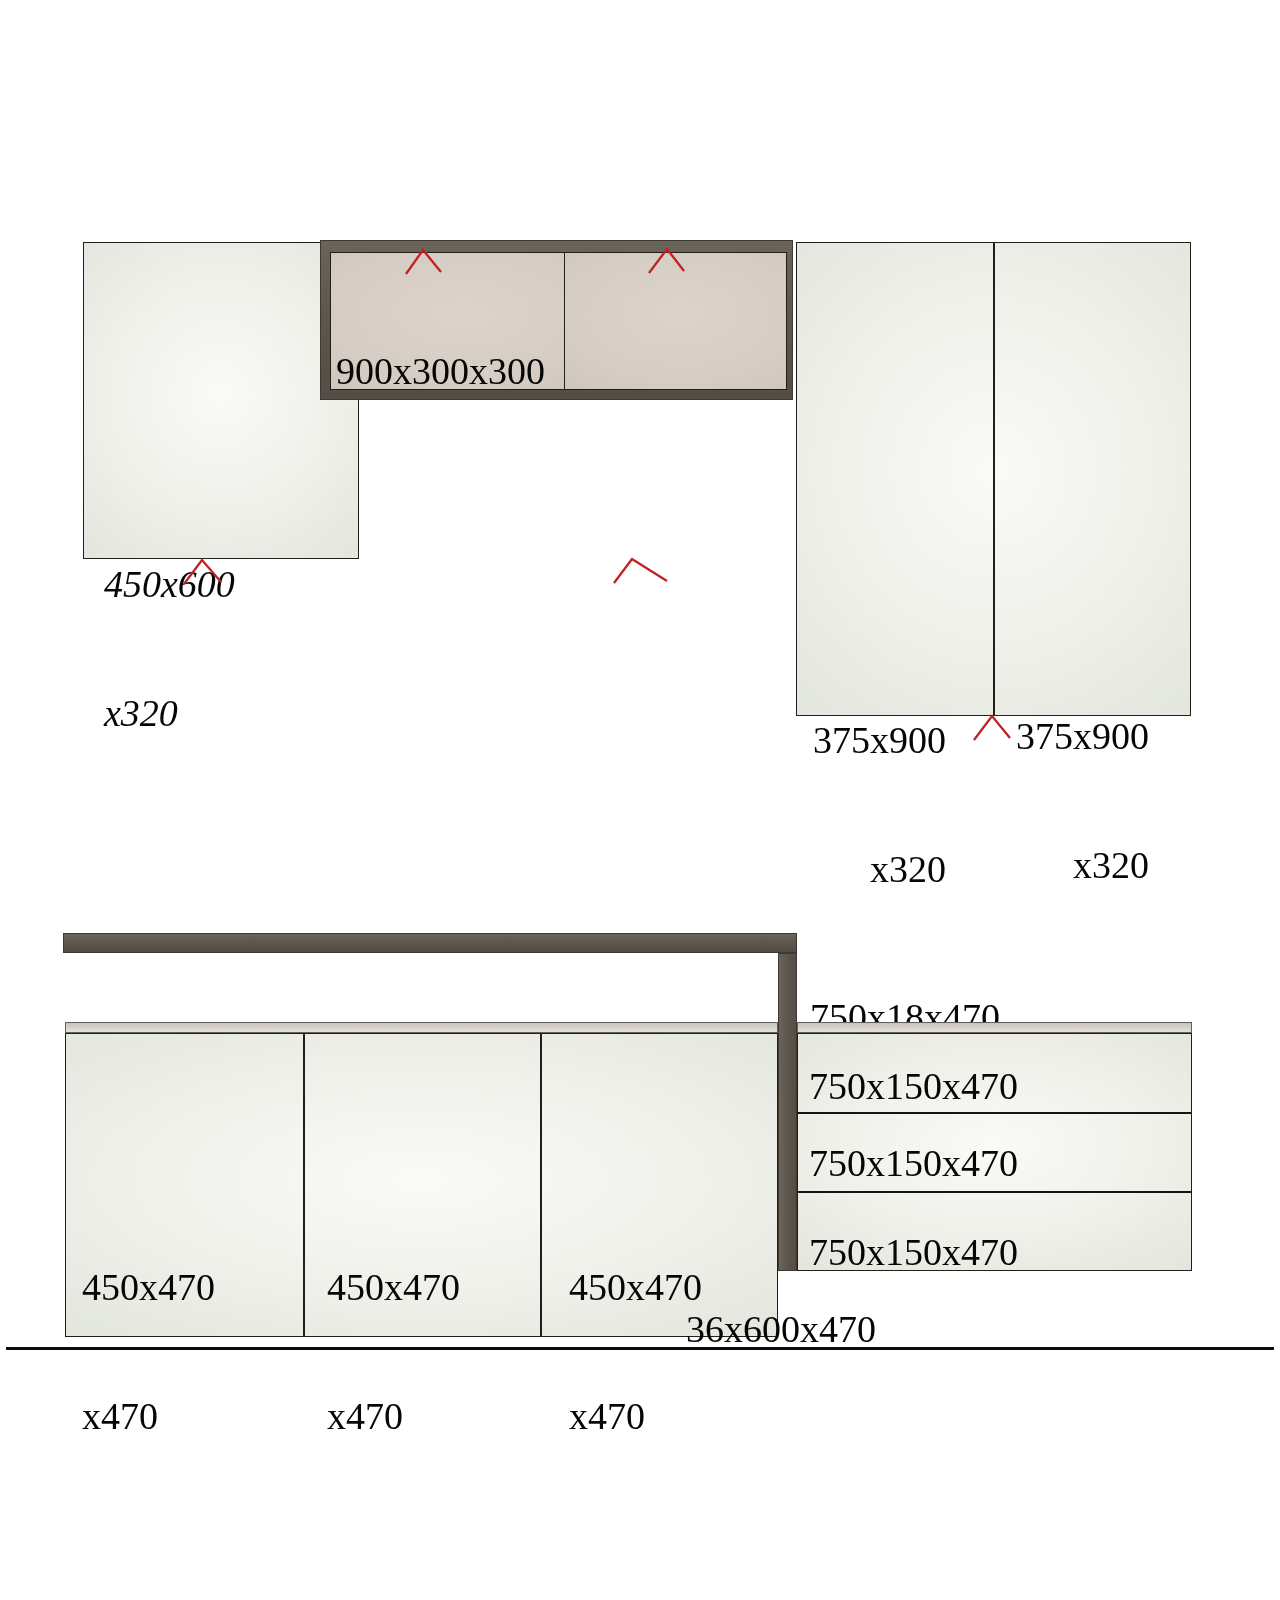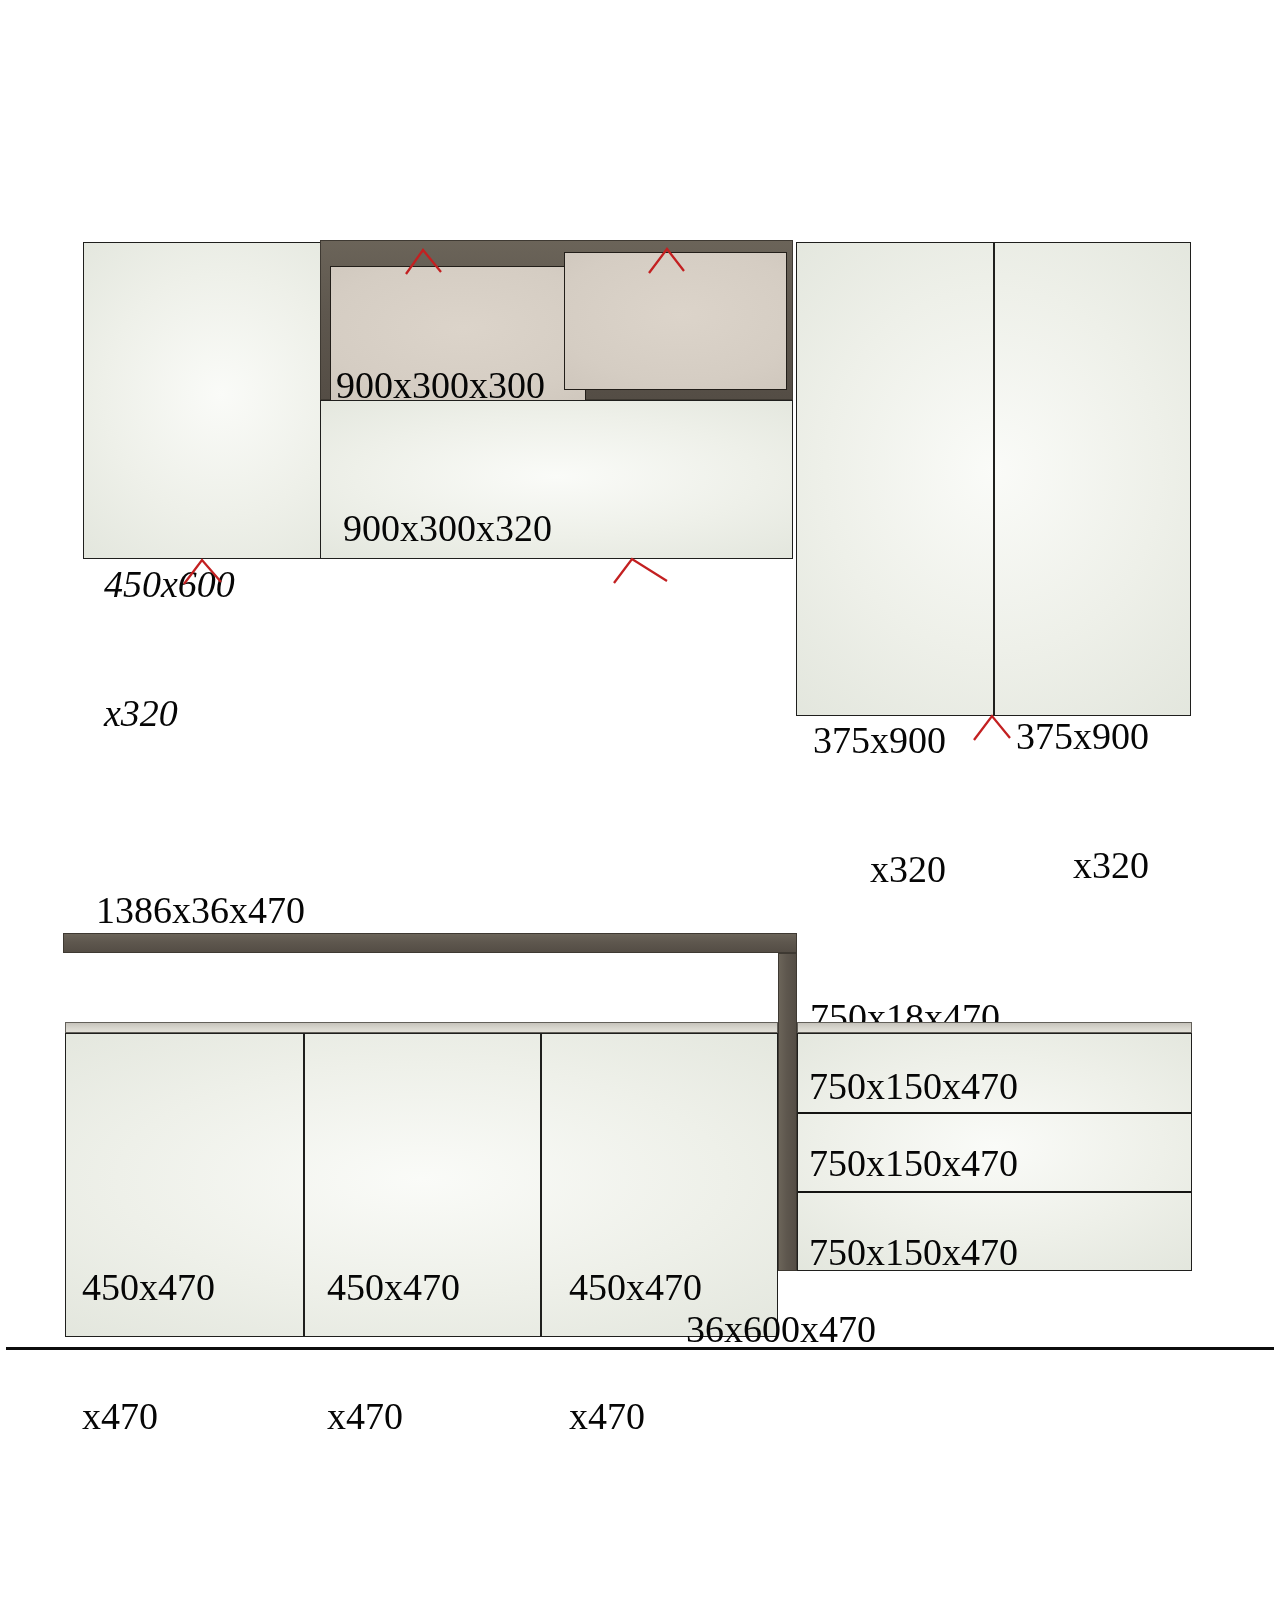--- a/index.html
+++ b/index.html
@@ -53,43 +53,39 @@
 <div id="canvas">
 
   <div class="abs panel-light" style="left:83px; top:242px; width:276px; height:317px;font-style:italic;">
     <div class="dim-label" style="left:20px; top:234px;">
       <div>450x600</div>
       <div>x320</div>
     </div>
   </div>
 
   <div class="abs bar-dark" style="left:320px; top:240px; width:473px; height:160px;">
-    <div class="abs panel-tan" style="left:9px; top:25px; width:256px; height:138px;font-family:Liberation Serif, serif;">
+    <div class="abs panel-tan" style="left:9px; top:11px; width:256px; height:138px;font-family:Liberation Serif, serif;">
       <div class="dim-label" style="left:5px; top:97px;">900x300x300</div>
     </div>
     <div class="abs panel-tan" style="left:243px; top:11px; width:223px; height:138px;"></div>
   </div>
 
-  <div class="abs panel-light" style="left:320px; top:400px; width:473px; height:159px;">
-    <div class="dim-label" style="left:22px; top:106px;">900x300x320</div>
-  </div>
 
   <div class="abs panel-light" style="left:796px; top:242px; width:395px; height:474px;text-align:right;">
     <div class="vdivider" style="left:196px;"></div>
     <div class="dim-label" style="left:16px; top:390px;">
       <div>375x900</div>
       <div>x320</div>
     </div>
     <div class="dim-label" style="left:219px; top:386px;">
       <div>375x900</div>
       <div>x320</div>
     </div>
   </div>
 
-  <div class="dim-label" style="left:96px; top:889px;">1386x36x470</div>
   <div class="abs bar-dark" style="left:63px; top:933px; width:734px; height:20px;"></div>
 
   <div class="abs bar-dark vertical" style="left:778px; top:953px; width:19px; height:318px;"></div>
 
   <div class="abs strip-light" style="left:65px; top:1022px; width:713px; height:11px;"></div>
 
   <div class="abs panel-light" style="left:65px; top:1033px; width:713px; height:304px;">
     <div class="vdivider" style="left:237px;"></div>
     <div class="vdivider" style="left:474px;"></div>
     <div class="dim-label" style="left:16px; top:146px;">

